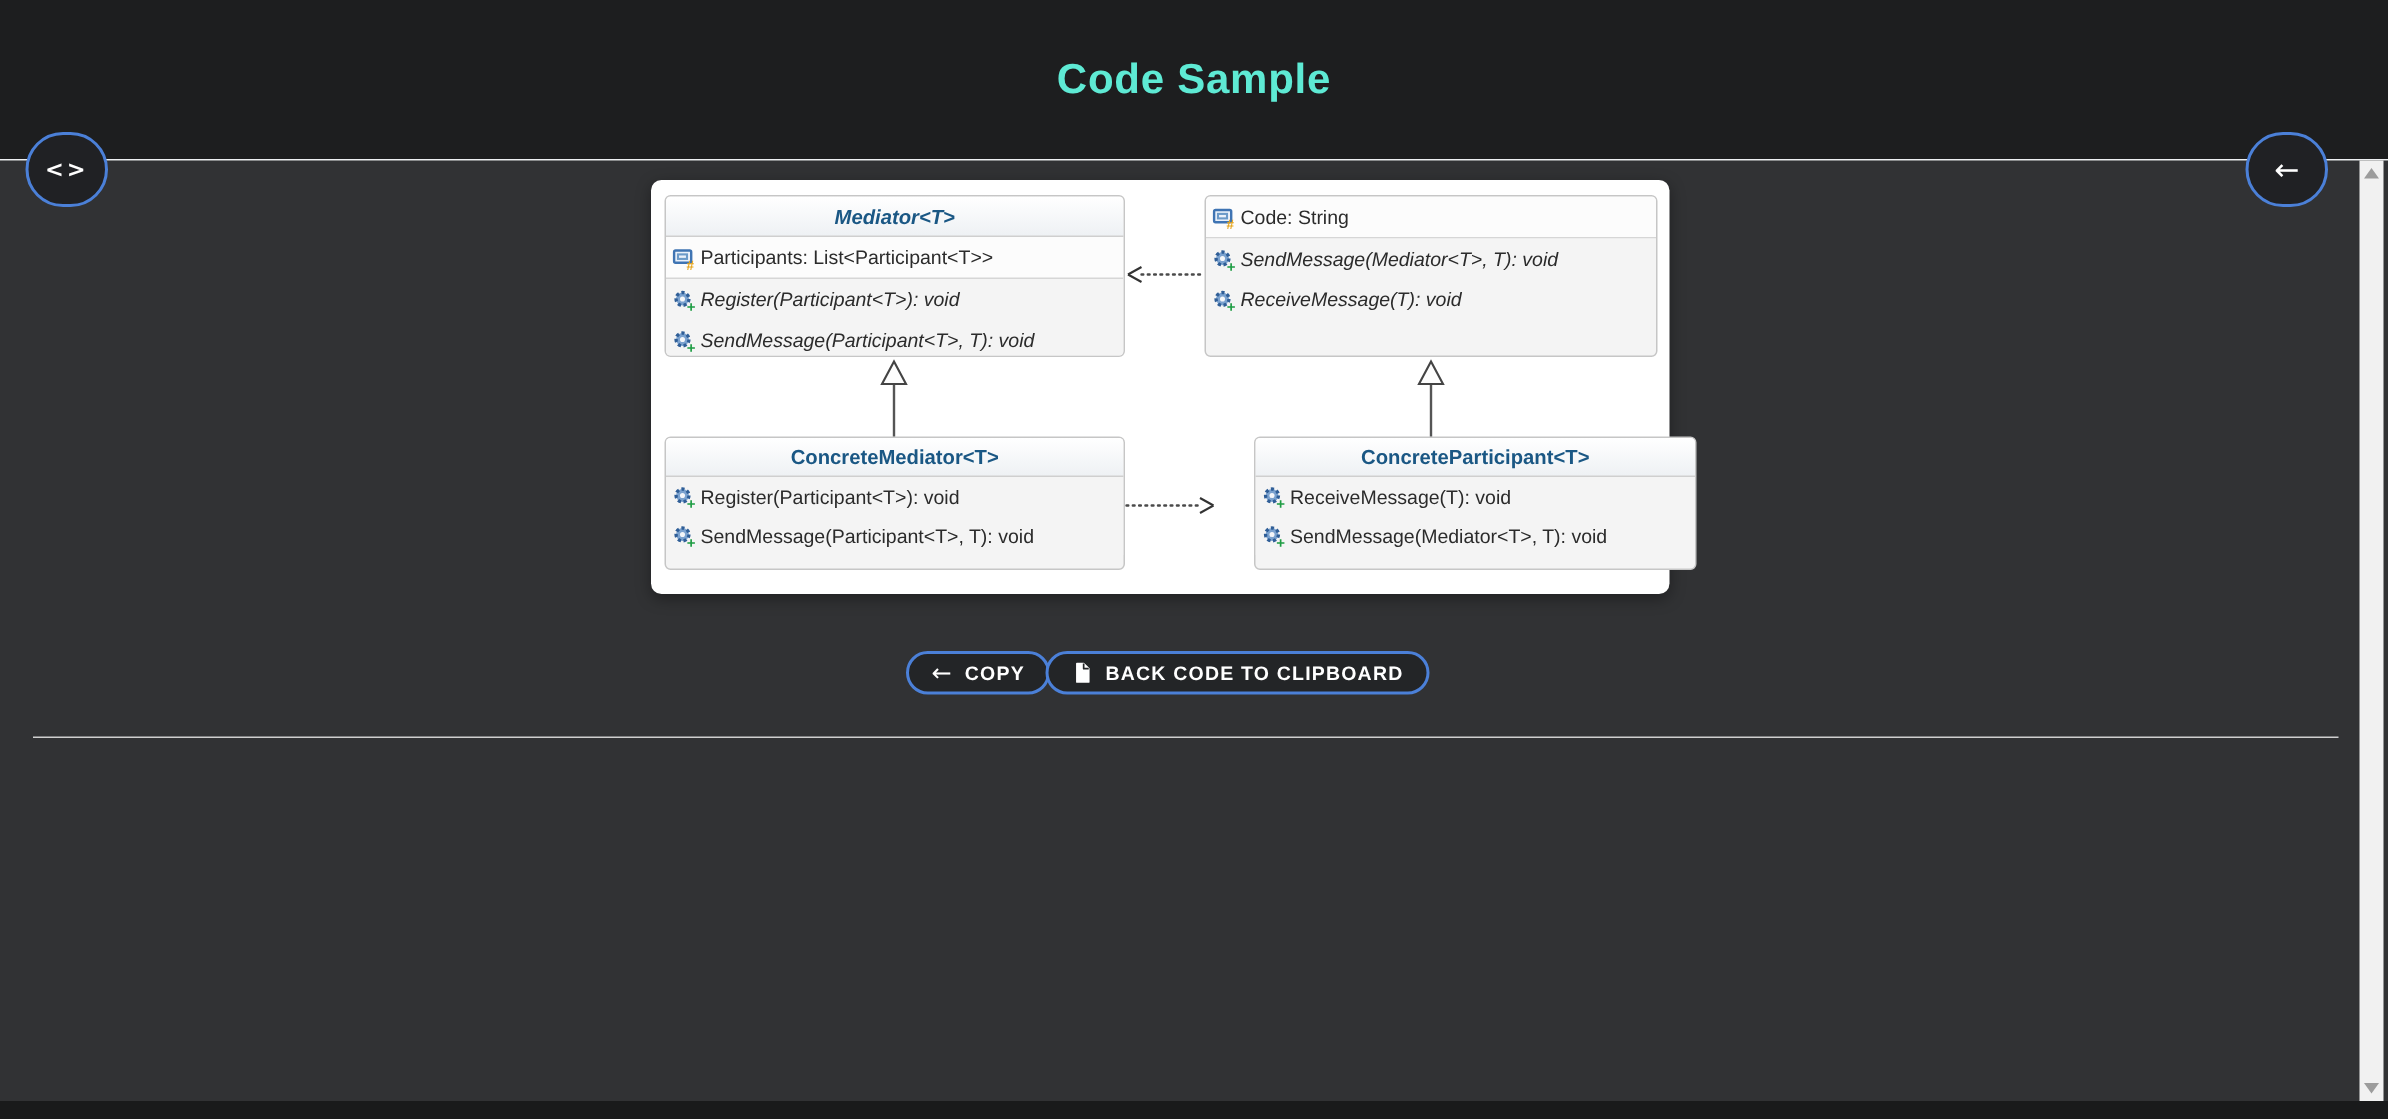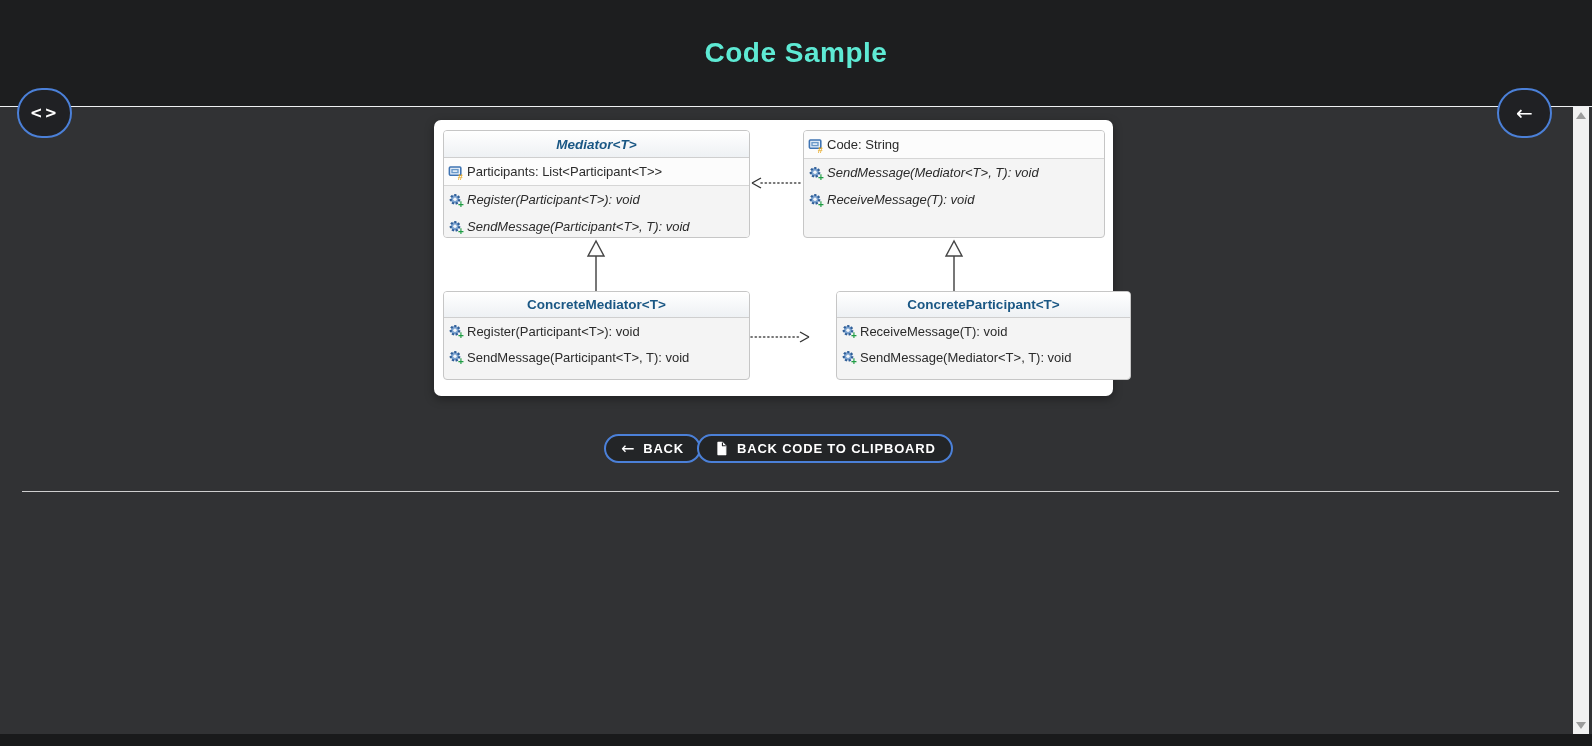--- a/index.html
+++ b/index.html
@@ -206,21 +206,21 @@
       <line x1="162" y1="136" x2="162" y2="171" stroke="#555" stroke-width="1.6"></line>
       <polygon points="162,121 154,136 170,136" fill="#fdfdfd" stroke="#444" stroke-width="1.4"></polygon>
 
       <line x1="520" y1="136" x2="520" y2="171" stroke="#555" stroke-width="1.6"></line>
       <polygon points="520,121 512,136 528,136" fill="#fdfdfd" stroke="#444" stroke-width="1.4"></polygon>
     </svg>
   </div>
 
   <div class="action-btn btn-back">
     <span class="arrow-glyph">←</span>
-    <span>BACK</span>
+    <span>COPY</span>
   </div>
   <div class="action-btn btn-copy">
     <svg viewBox="0 0 16 16" width="15" height="15">
         <path d="M4.2 1.5 H9 L12.6 5.1 V14.5 H4.2 Z" fill="#ffffff" stroke="#ffffff" stroke-width="1.2" stroke-linejoin="round"></path>
         <path d="M9 1.5 V5.1 H12.6" fill="none" stroke="#232527" stroke-width="1.2" stroke-linejoin="round"></path>
       </svg>
     <span>BACK CODE TO CLIPBOARD</span>
   </div>
 
   <div class="divider"></div>

